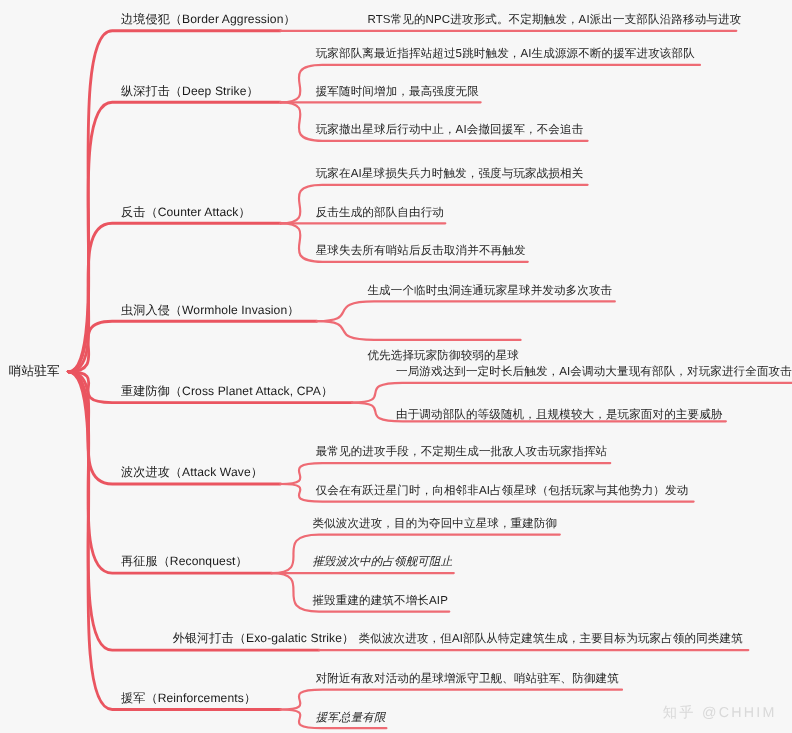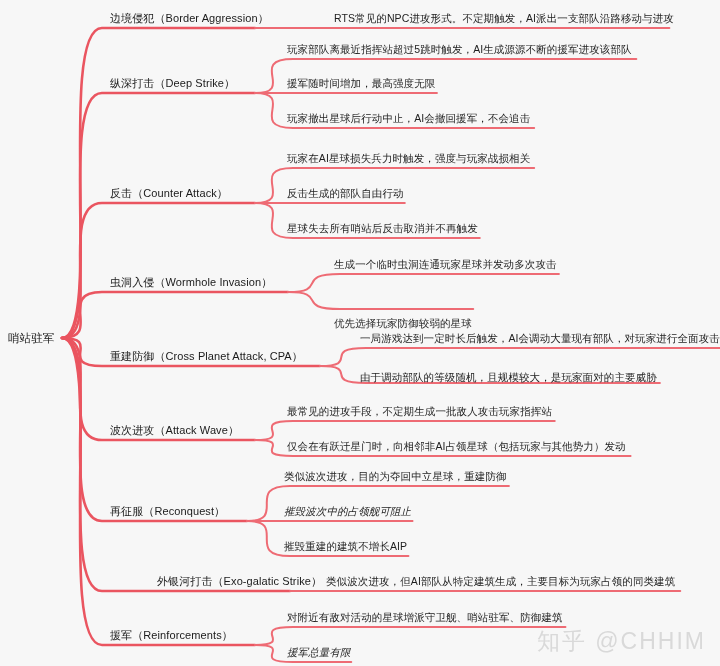--- a/index.html
+++ b/index.html
@@ -36,21 +36,21 @@
     transform: translateY(-50%);
   }
   .node-label.leaf {
     font-size: 10.5px;
     color: #1e1e1e;
   }
   .watermark {
     position: absolute;
     right: 14px;
     bottom: 9px;
-    font-size: 23px;
+    font-size: 13px;
     color: #d9d9d9;
     letter-spacing: 2px;
     font-family: "Liberation Sans", "DejaVu Sans", sans-serif;
     white-space: nowrap;
     user-select: none;
   }
 </style>
 </head>
 <body>
 

